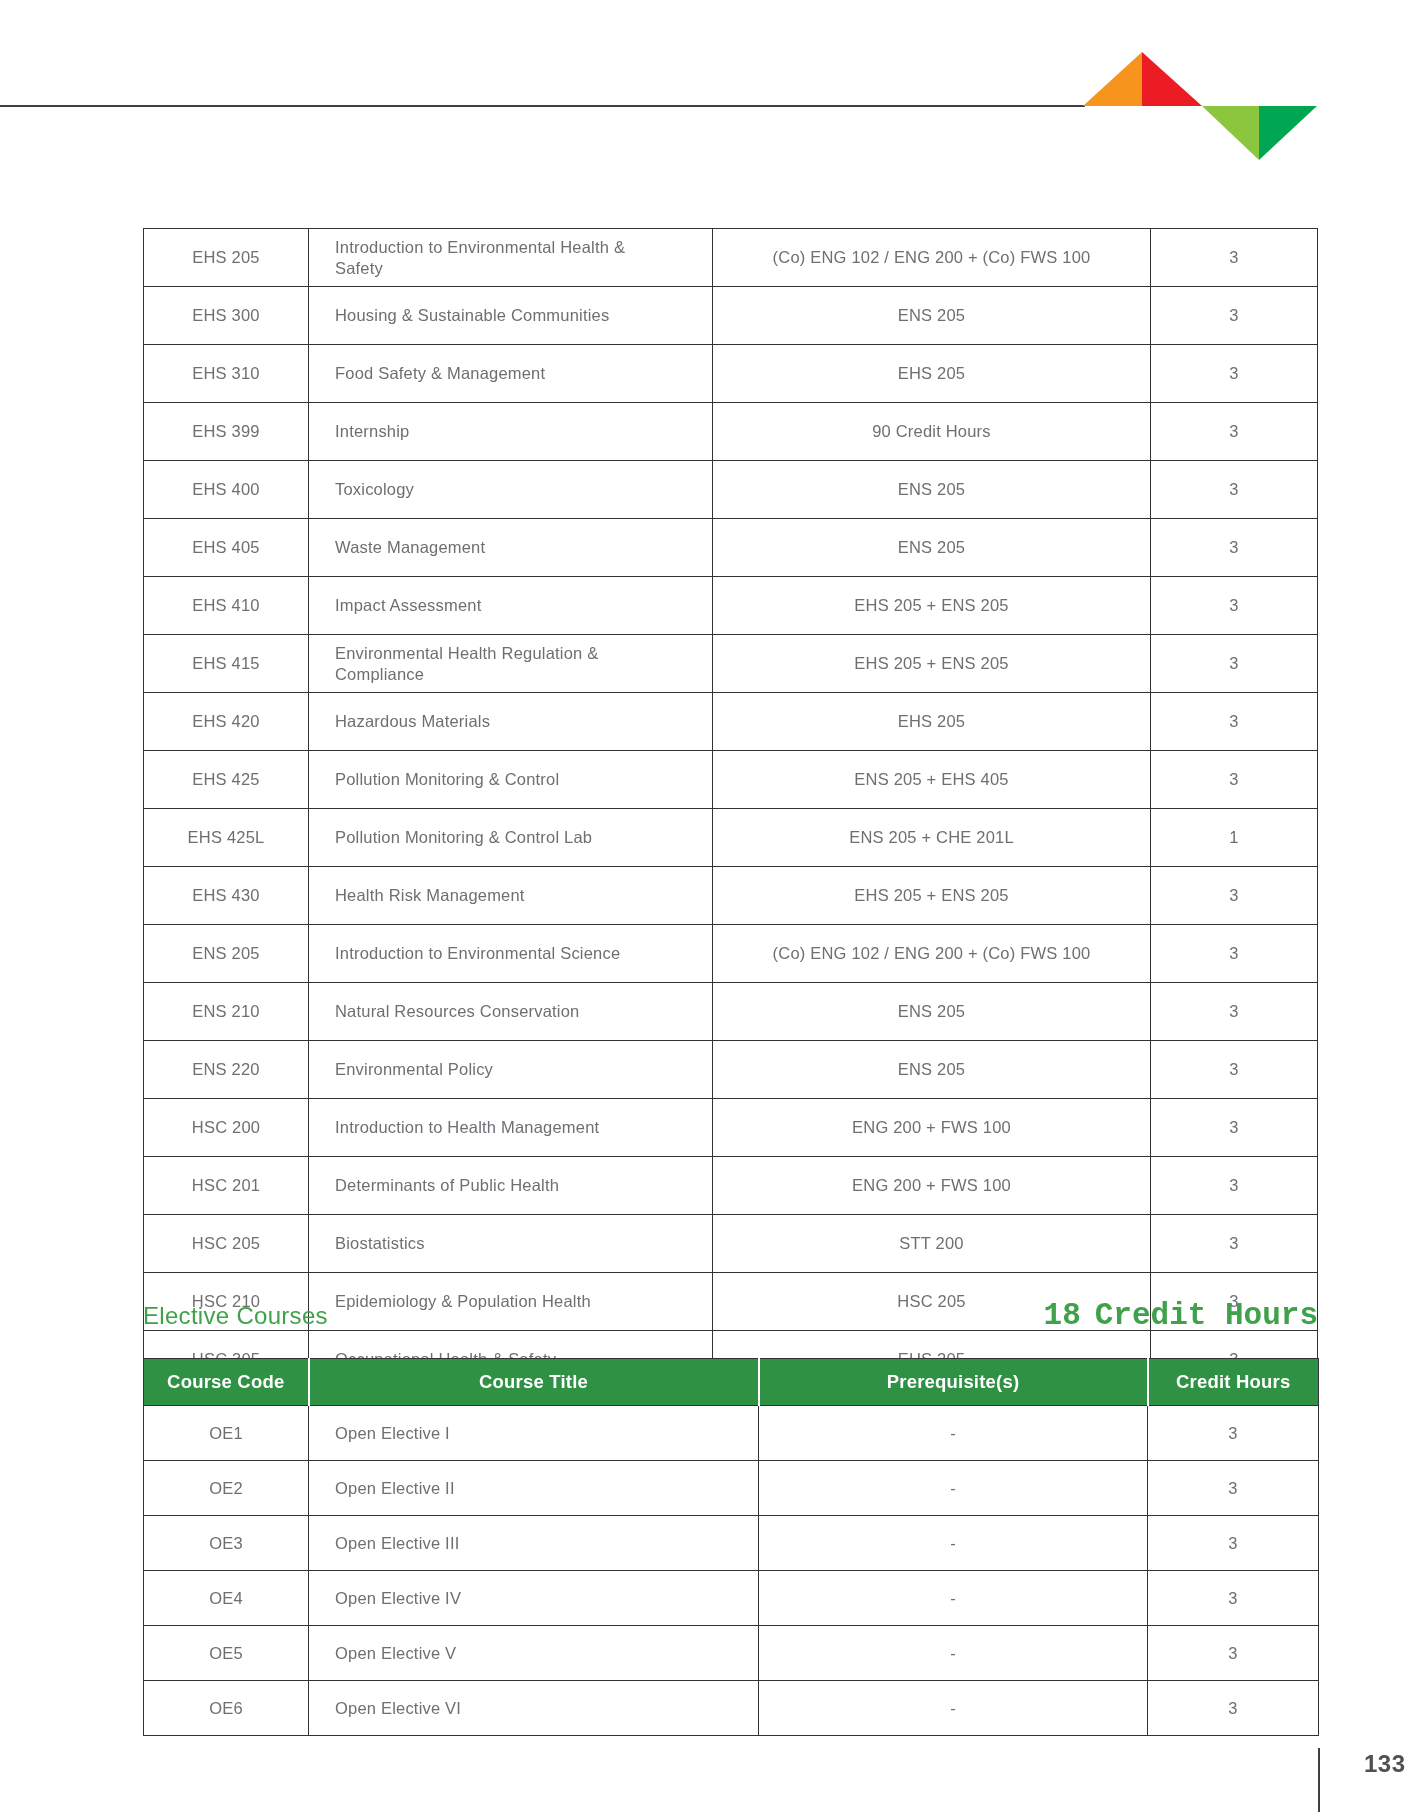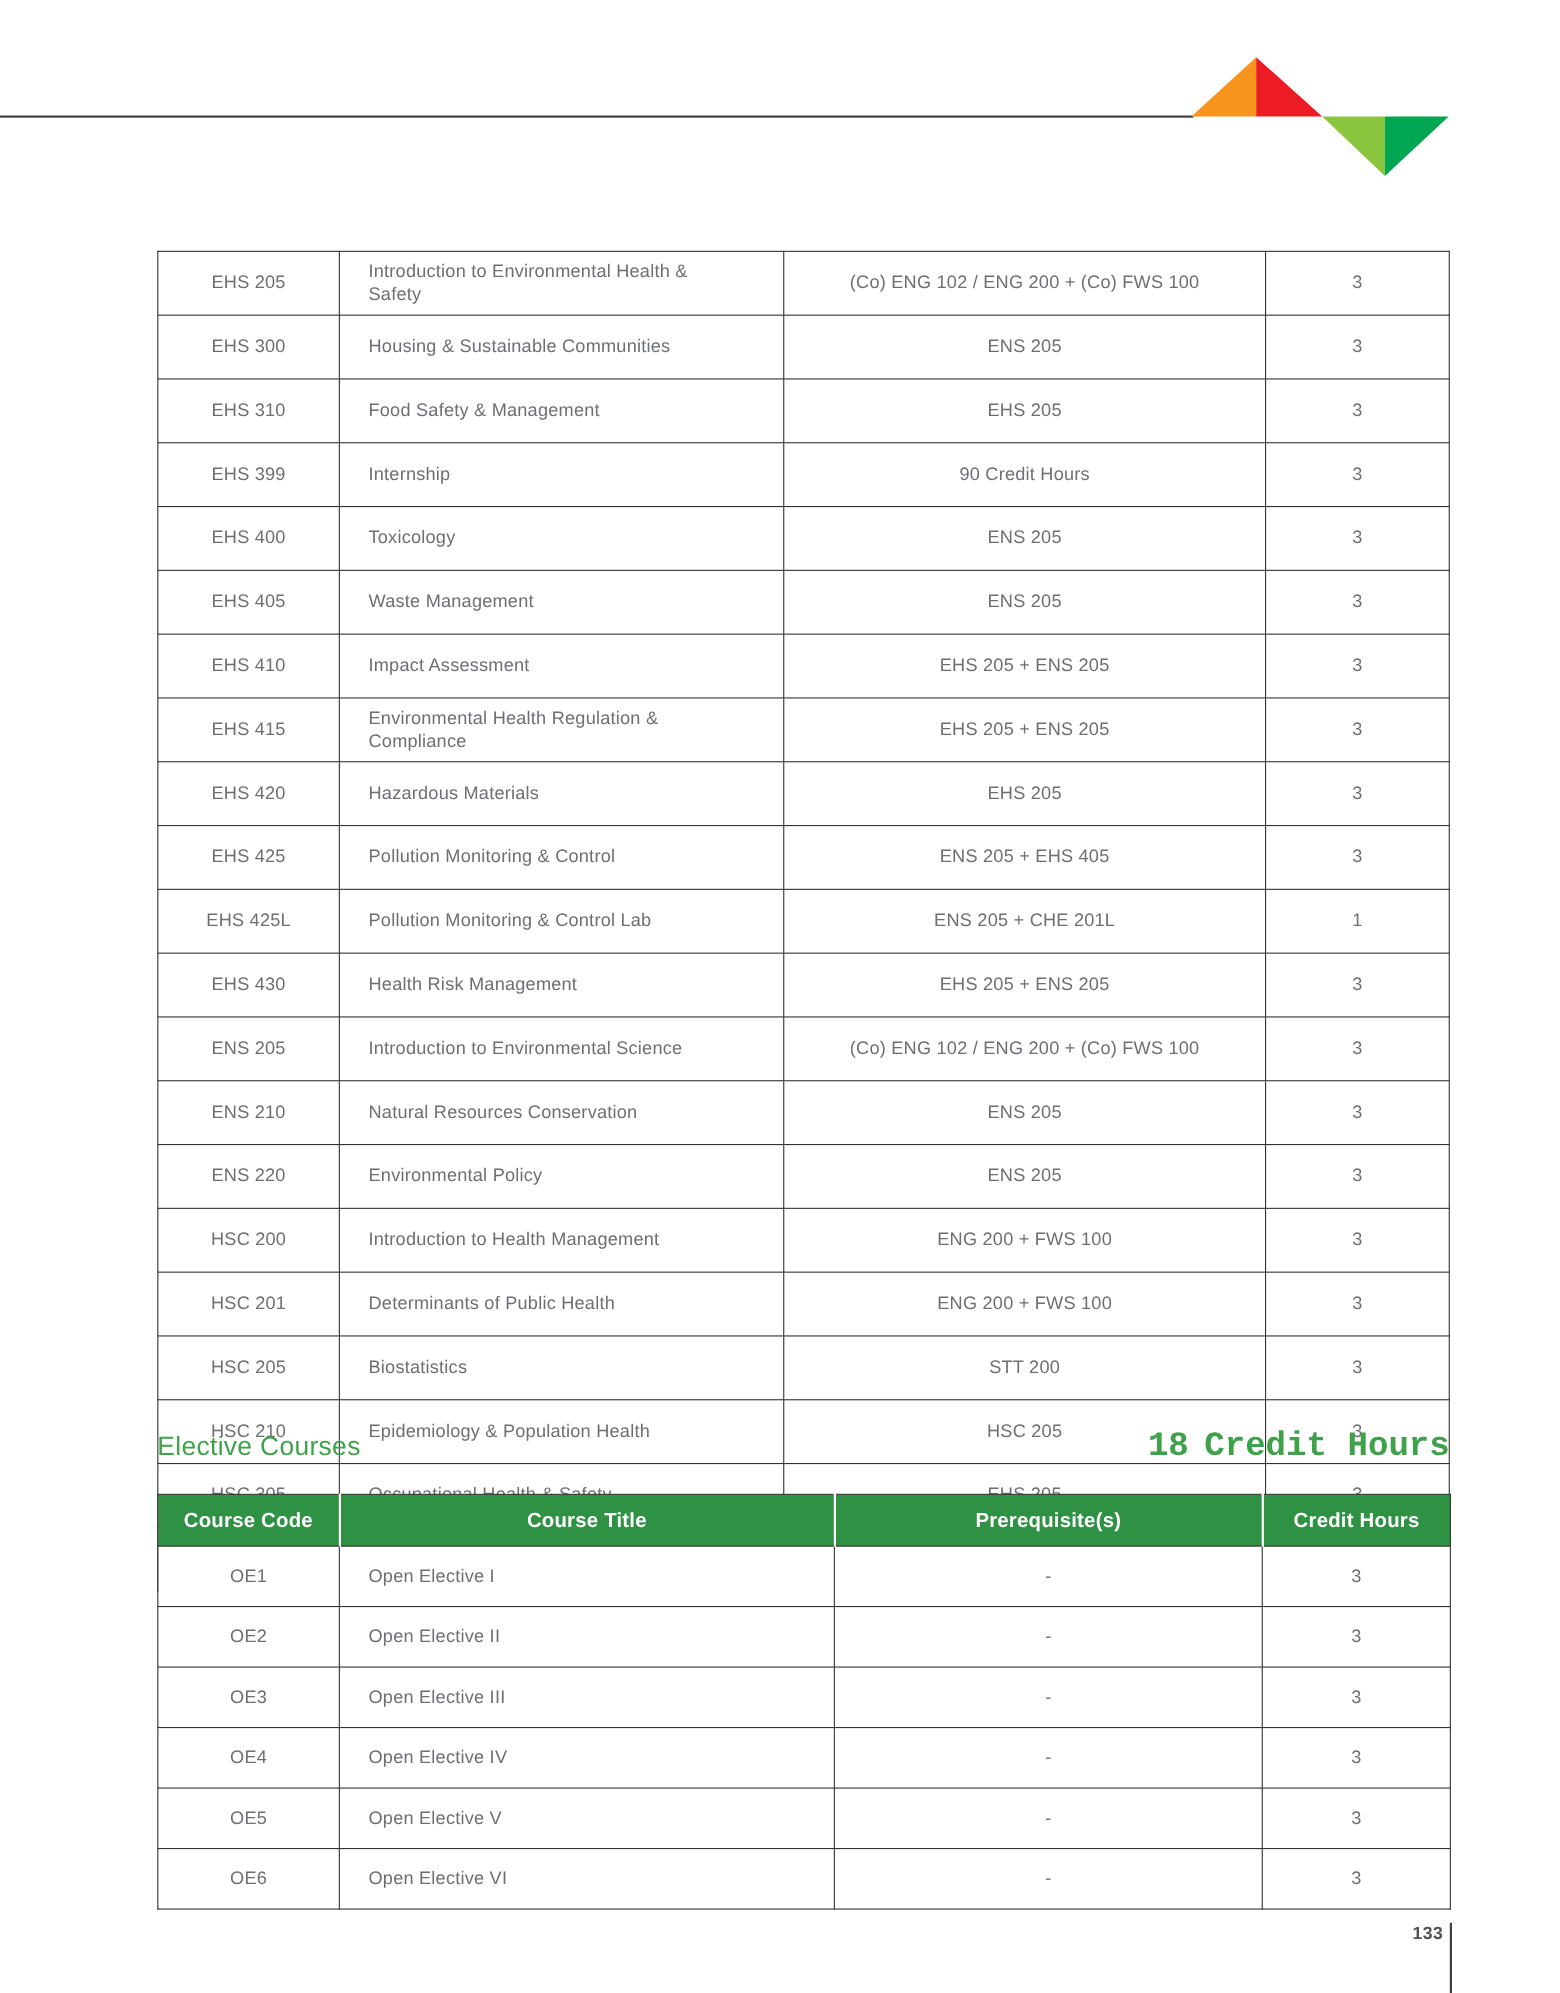--- a/index.html
+++ b/index.html
@@ -93,23 +93,23 @@
 
   
   .footer-divider {
     position: absolute;
     left: 1318px; top: 1748px;
     width: 2px; height: 64px;
     background: var(--rule, #3f3f3f);
   }
   .page-number {
     position: absolute;
-    left: 1284px; top: 1750px;
+    left: 1364px; top: 1750px;
     color: var(--page-number, #505155);
-    font-size: 16px;
+    font-size: 24px;
     font-weight: bold;
     letter-spacing: 0.5px;
   }
 </style>
 </head>
 <body>
 
 <div class="page">
 
   <div class="top-rule"></div>

